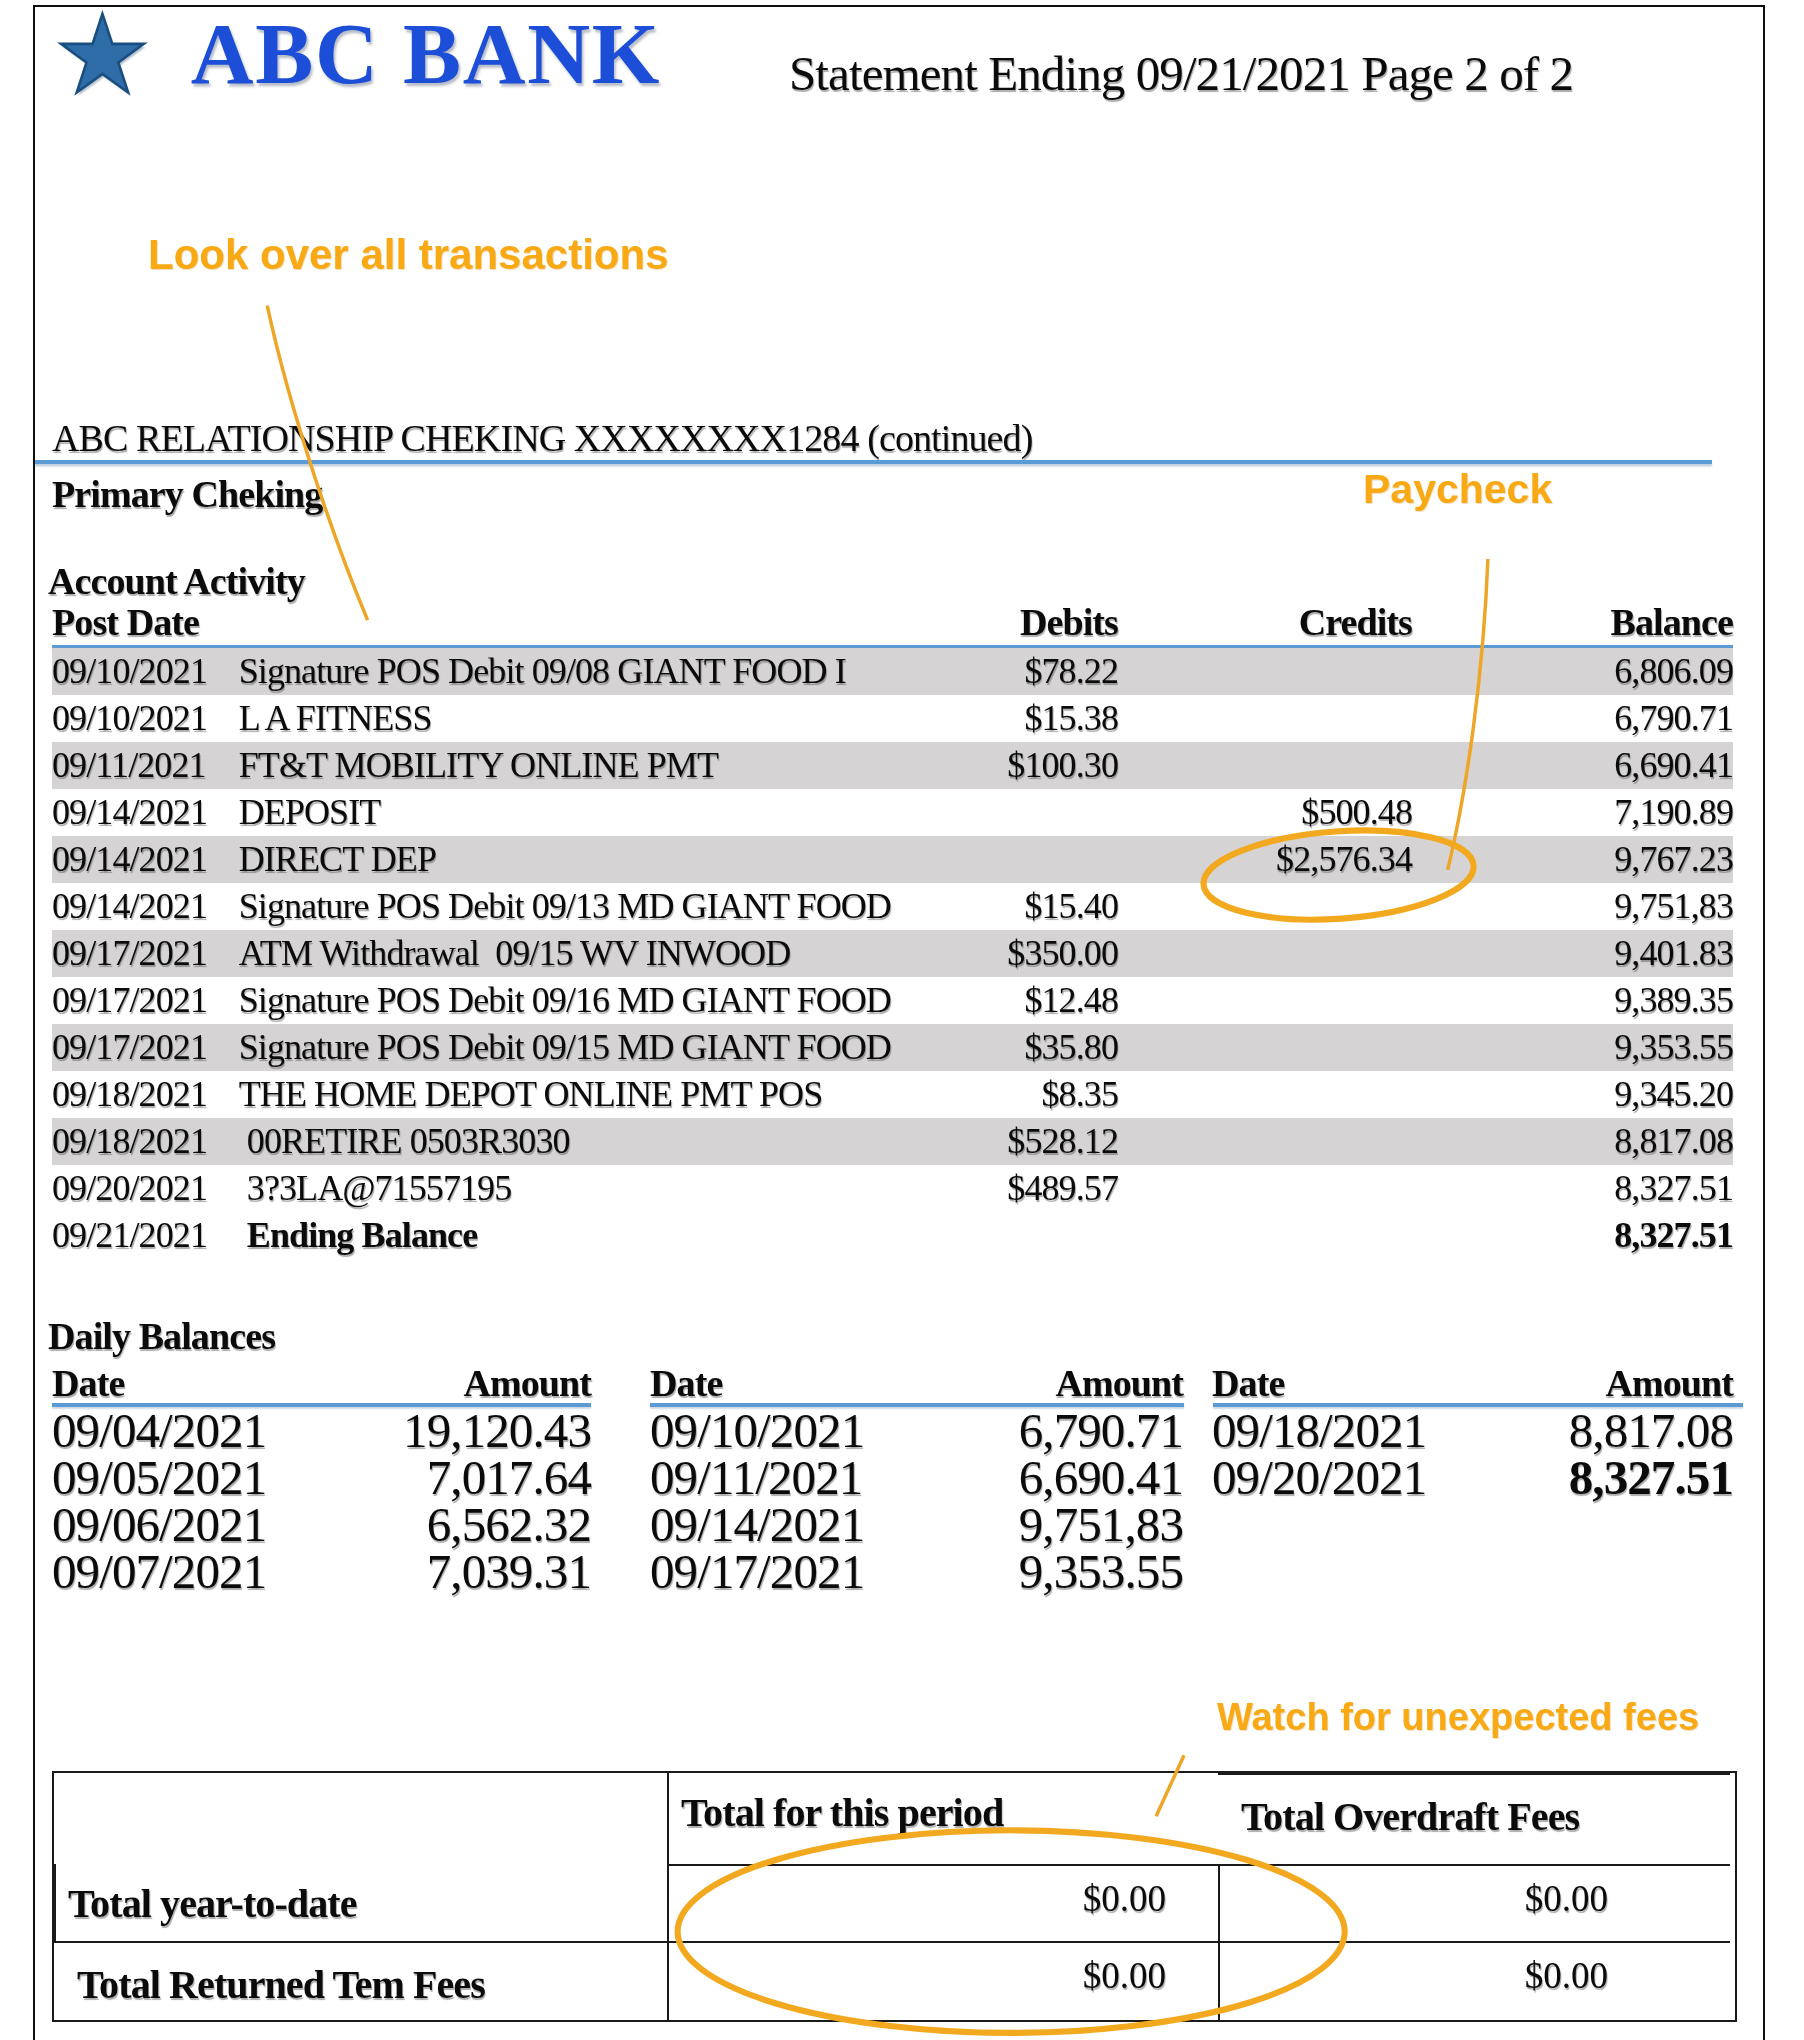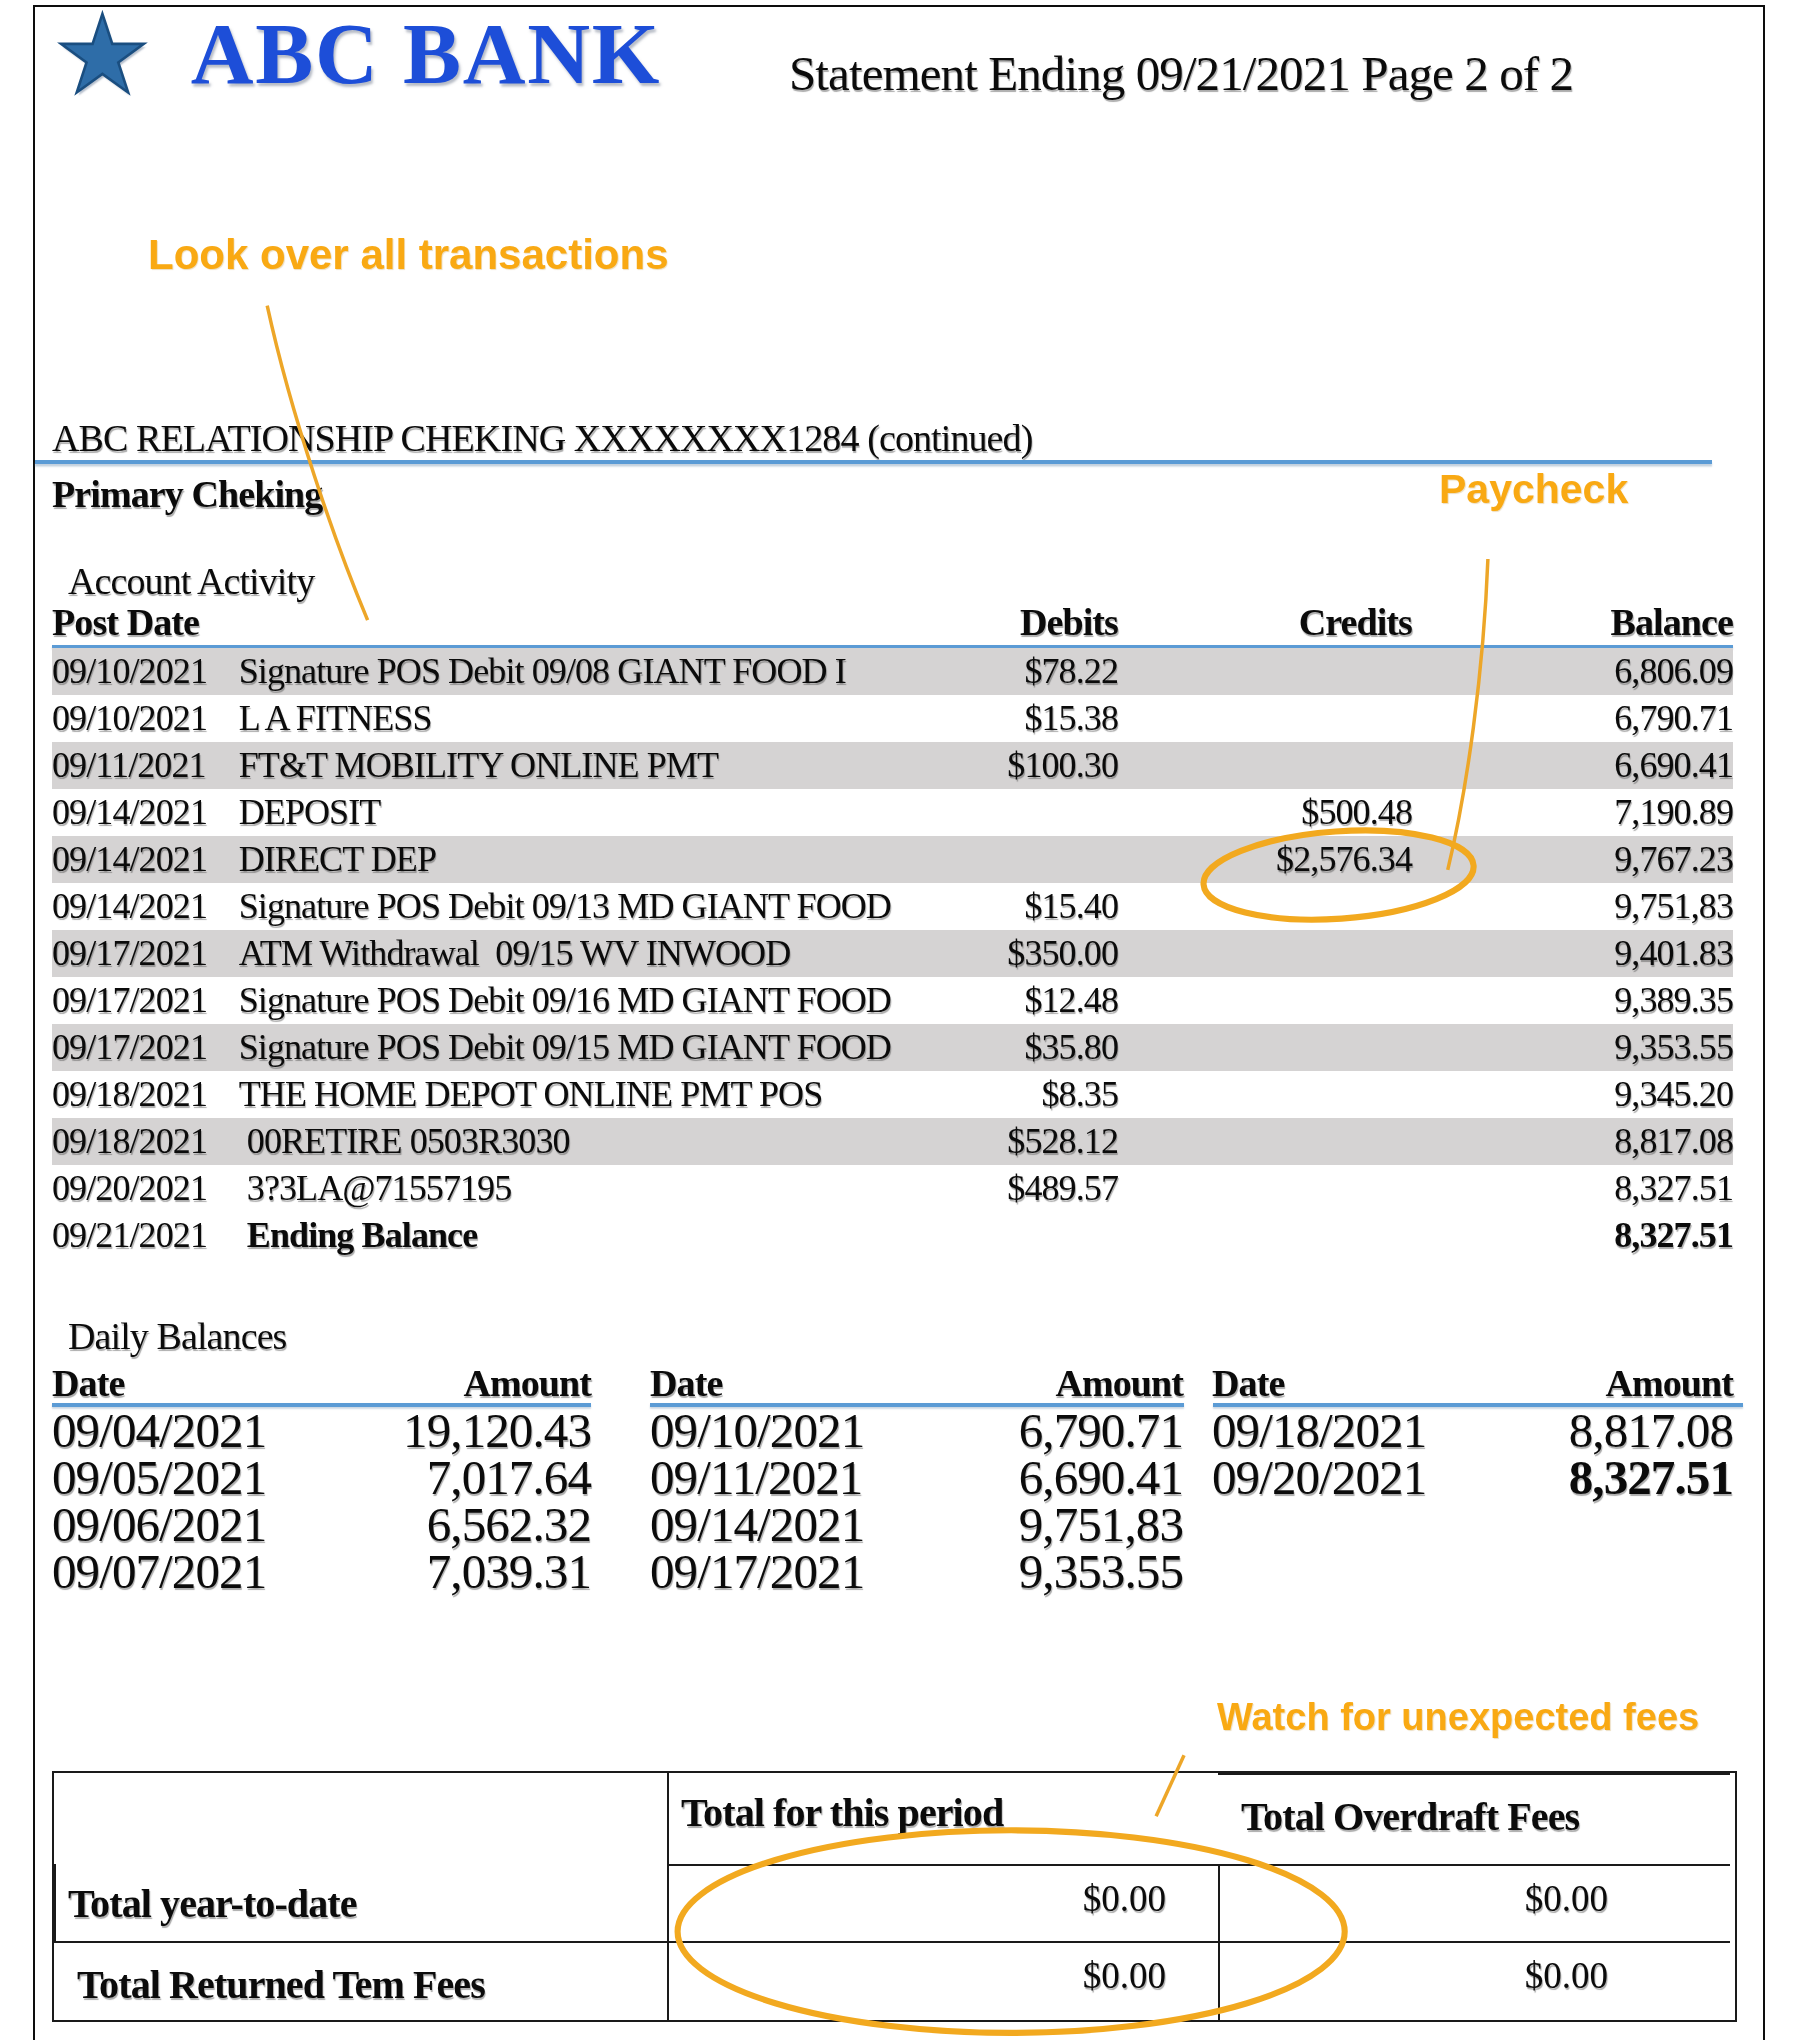--- a/index.html
+++ b/index.html
@@ -12,28 +12,28 @@
   .logo{position:absolute;left:54px;top:1.7px;display:flex;align-items:flex-start;}
   .star{font-size:108px;line-height:108px;color:#2e6da8;-webkit-text-stroke:2.6px #1a4e80;
         text-shadow:1.7px 2.6px 1.7px rgba(90,110,140,.45);}
   .bankname{margin-left:40px;font-size:87px;line-height:103px;font-weight:bold;color:#1d4ed8;
             letter-spacing:1.7px;text-shadow:1.7px 2.6px 2.6px rgba(110,120,140,.5);}
   .stmt{position:absolute;left:789px;top:45px;font-size:49px;letter-spacing:-0.9px;}
   
   .ann{position:absolute;font-family:"Liberation Sans","DejaVu Sans",sans-serif;font-weight:bold;
        color:#f9a913;text-shadow:0.9px 0.9px 0.9px rgba(180,120,0,.25);white-space:nowrap;}
   .ann1{left:148px;top:231px;font-size:42px;}
-  .ann2{left:1439px;top:466px;font-size:41px;}
+  .ann2{left:1363px;top:466px;font-size:41px;}
   .ann3{left:1217px;top:1696px;font-size:38px;}
   
   .acct-head{position:absolute;left:52px;top:416px;font-size:38px;letter-spacing:-0.9px;}
   .rule-acct{position:absolute;left:35px;top:460px;width:1677px;height:4.4px;background:#5b9bd5;
              box-shadow:0 2.6px 1.7px rgba(120,150,180,.45);}
   .acct-sub{position:absolute;left:52px;top:472px;font-size:38px;font-weight:bold;letter-spacing:-0.9px;}
-  .sec-title{position:absolute;left:68px;font-size:38px;font-weight:normal;letter-spacing:-0.9px;}
+  .sec-title{position:absolute;left:48px;font-size:38px;font-weight:bold;letter-spacing:-0.9px;}
   
   .activity{position:absolute;left:52px;top:604px;width:1681px;}
   .act-grid{display:grid;grid-template-columns:185px 645px 236px 294px 321px;align-items:baseline;}
   .act-header{font-weight:bold;font-size:38px;line-height:37px;letter-spacing:-0.9px;}
   .act-header .c-postdate{grid-column:1 / span 2;}
   .rule-blue{height:3.5px;background:#5b9bd5;margin-top:3.5px;box-shadow:0 1.7px 1.7px rgba(120,150,180,.4);}
   .act-row{font-size:36px;line-height:47px;height:47px;letter-spacing:-0.9px;white-space:pre;}
   .act-row.shaded{background:#d5d3d3;}
   .num{text-align:right;}
   .cell-desc{padding-left:1.7px;}

